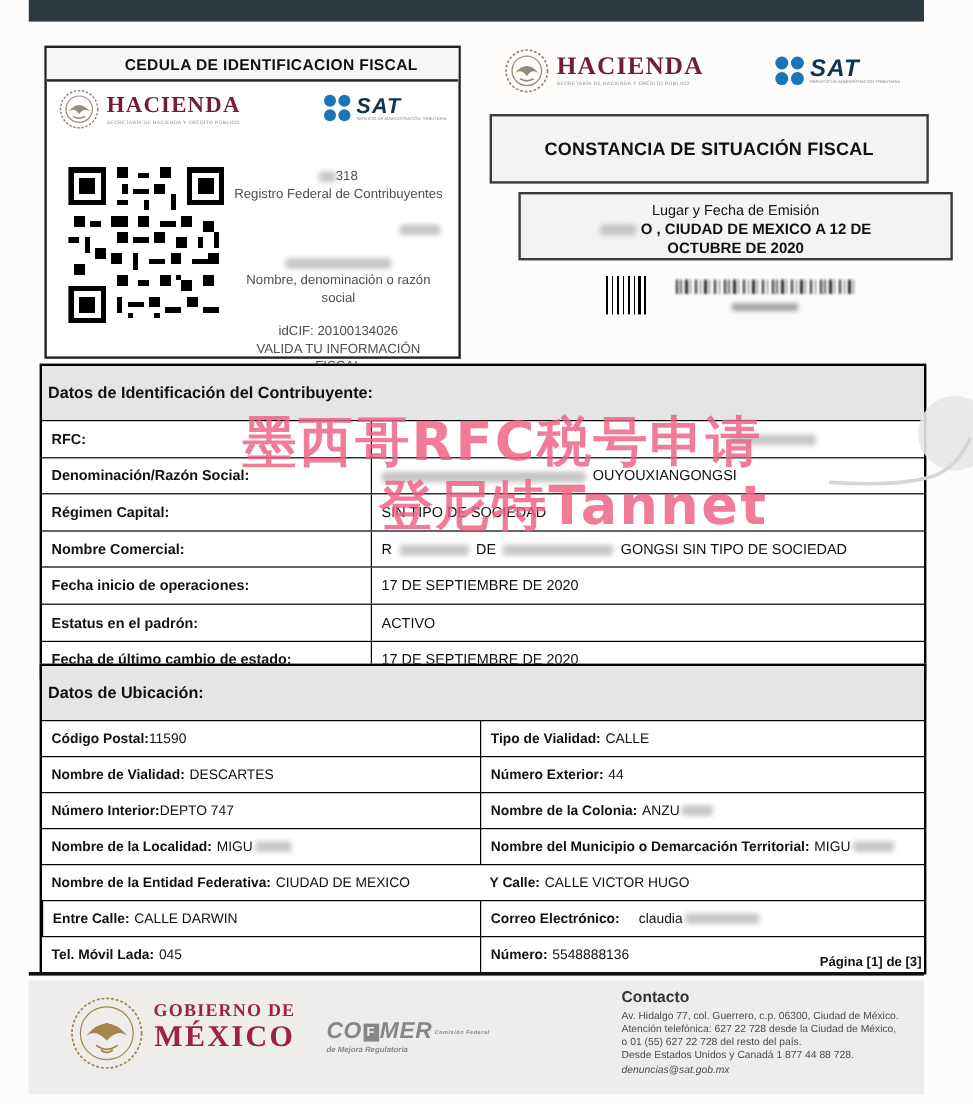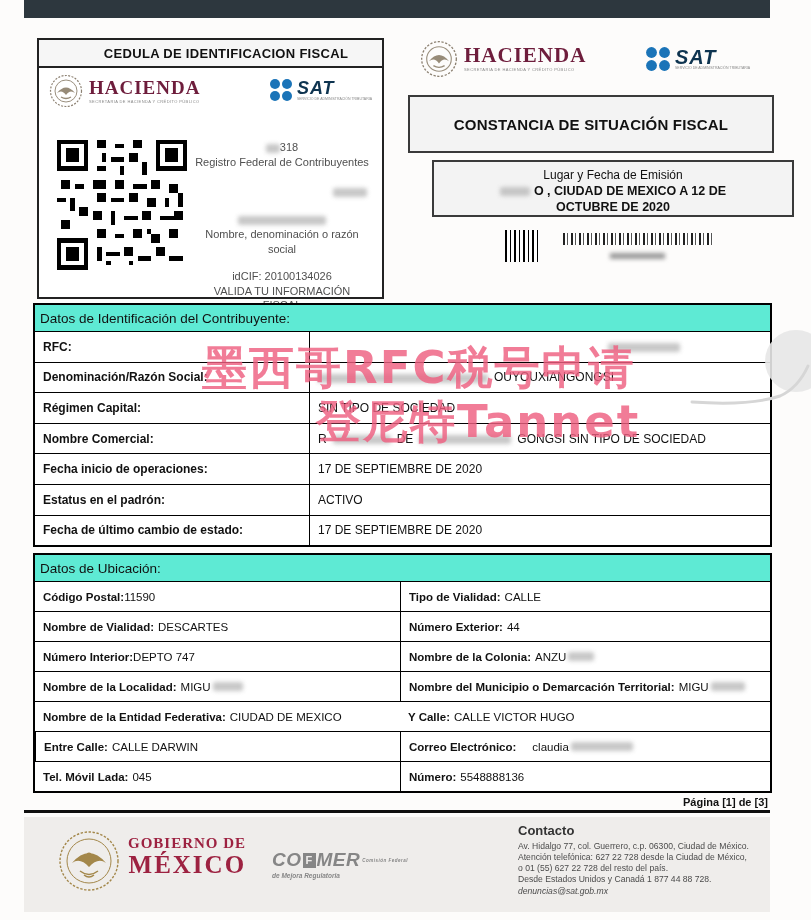--- a/index.html
+++ b/index.html
@@ -33,21 +33,21 @@
   .emision b{font-size:12.5px;}
   .barcode{position:absolute;left:505px;top:226px;width:265px;height:42px;}
   .bc-a{position:absolute;left:0;top:4px;width:34px;height:32px;
         background:repeating-linear-gradient(90deg,#000 0 2px,#fff 2px 5px,#000 5px 6px,#fff 6px 9px);filter:blur(.4px);}
   .bc-b{position:absolute;left:58px;top:7px;width:150px;height:12px;
         background:repeating-linear-gradient(90deg,#222 0 2px,#fff 2px 4px,#555 4px 5px,#fff 5px 8px);filter:blur(.7px);}
   .bc-c{position:absolute;left:105px;top:27px;width:55px;height:6px;background:#9a9a9a;filter:blur(2px);}
 
   
   .sec{position:absolute;left:33px;width:739px;border:2px solid #000;background:#fff;box-sizing:border-box;}
-  .sec-h{height:26px;background:#5eead4;display:flex;align-items:center;font-weight:normal;font-size:13.5px;padding:0 5px;}
+  .sec-h{height:45px;background:#e5e5e5;display:flex;align-items:center;font-weight:bold;font-size:13.5px;padding:0 5px;}
   .irow{display:flex;height:29.6px;border-top:1px solid #000;align-items:center;font-size:12px;}
   .ilabel{width:275px;border-right:1px solid #000;align-self:stretch;display:flex;align-items:center;padding-left:8px;
           font-weight:bold;box-sizing:border-box;}
   .ival{flex:1;padding-left:8px;}
   .ugrid{display:grid;grid-template-columns:365px 1fr;}
   .ucell{height:30px;border-top:1px solid #000;display:flex;align-items:center;padding-left:8px;font-size:11.5px;
          box-sizing:border-box;white-space:nowrap;overflow:hidden;}
   .ucell.r{border-left:1px solid #000;}
   .ucell b{margin-right:4px;}
 

